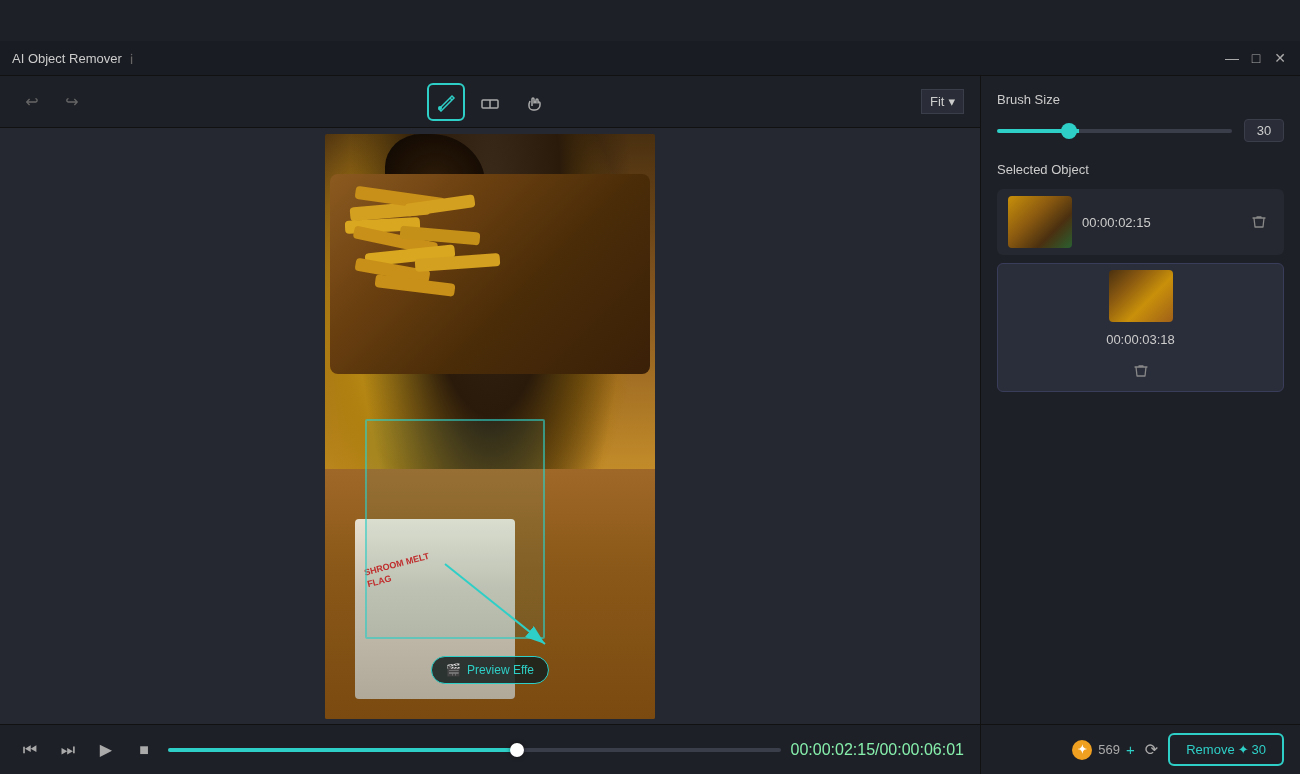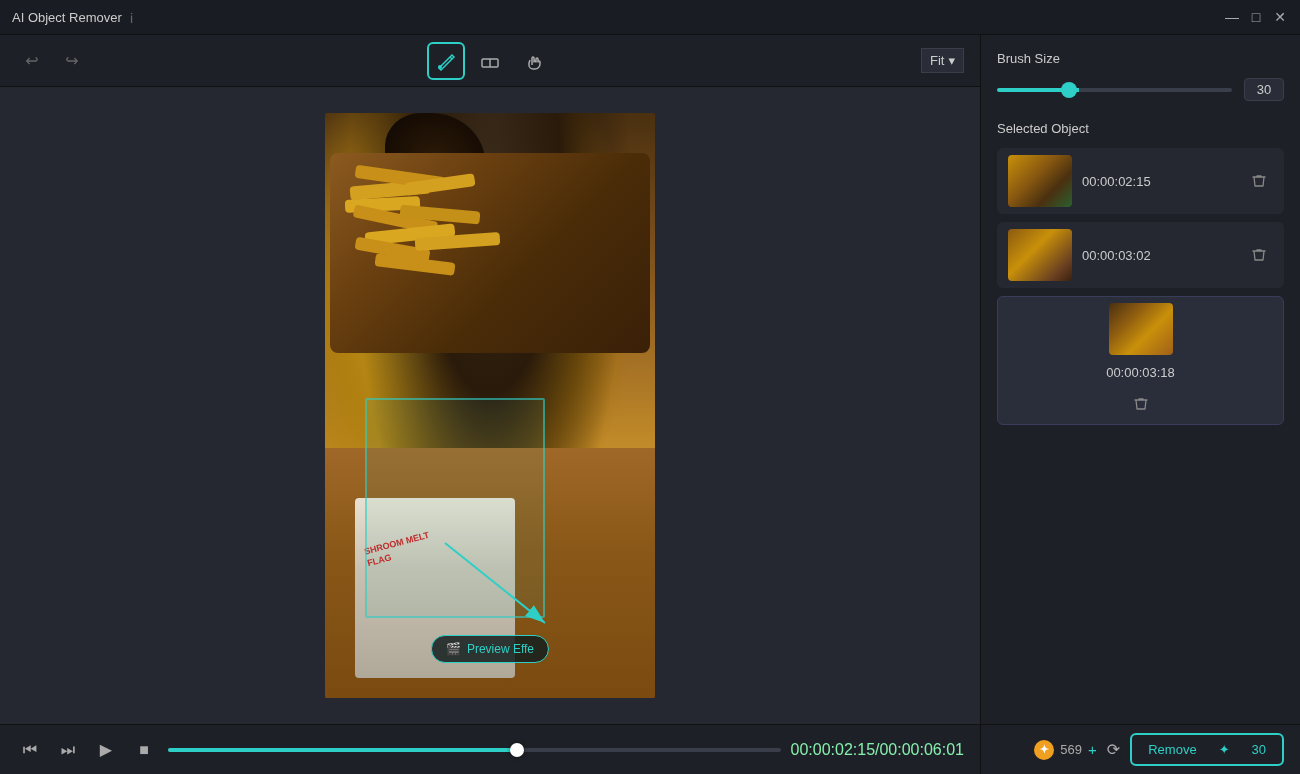--- a/index.html
+++ b/index.html
@@ -18,20 +18,21 @@
     
     .title-bar {
       height: 35px;
       background: #1a1c23;
       display: flex;
       align-items: center;
       justify-content: space-between;
       padding: 0 12px;
       border-bottom: 1px solid #111;
       flex-shrink: 0;
+      margin-top: 41px;
     }
     .title-bar-left {
       display: flex;
       align-items: center;
       gap: 8px;
     }
     .title-bar-title {
       font-size: 13px;
       color: #ccc;
     }
@@ -426,21 +427,21 @@
     .remove-btn {
       background: transparent;
       border: 2px solid #2ecfc7;
       border-radius: 6px;
       color: #2ecfc7;
       padding: 7px 16px;
       font-size: 13px;
       cursor: pointer;
       display: flex;
       align-items: center;
-      gap: 22px;
+      gap: 3px;
       font-weight: 500;
     }
 
     
     .dark-obj {
       position: absolute;
       top: 0;
       left: 60px;
       width: 100px;
       height: 90px;
@@ -622,29 +623,20 @@
           <div class="object-item">
             <div class="object-thumb thumb-1"></div>
             <span class="object-time">00:00:02:15</span>
             <button class="delete-btn">
               <svg width="16" height="16" viewBox="0 0 16 16" fill="none">
                 <path d="M2 4h12M6 4V3h4v1M3 4l1 9h8l1-9" stroke="#888" stroke-width="1.3" stroke-linecap="round" stroke-linejoin="round"></path>
               </svg>
             </button>
           </div>
 
-          <div class="object-item">
-            <div class="object-thumb thumb-2"></div>
-            <span class="object-time">00:00:03:02</span>
-            <button class="delete-btn">
-              <svg width="16" height="16" viewBox="0 0 16 16" fill="none">
-                <path d="M2 4h12M6 4V3h4v1M3 4l1 9h8l1-9" stroke="#888" stroke-width="1.3" stroke-linecap="round" stroke-linejoin="round"></path>
-              </svg>
-            </button>
-          </div>
 
           <div class="object-item active">
             <div class="object-thumb thumb-3"></div>
             <span class="object-time">00:00:03:18</span>
             <button class="delete-btn">
               <svg width="16" height="16" viewBox="0 0 16 16" fill="none">
                 <path d="M2 4h12M6 4V3h4v1M3 4l1 9h8l1-9" stroke="#888" stroke-width="1.3" stroke-linecap="round" stroke-linejoin="round"></path>
               </svg>
             </button>
           </div>

